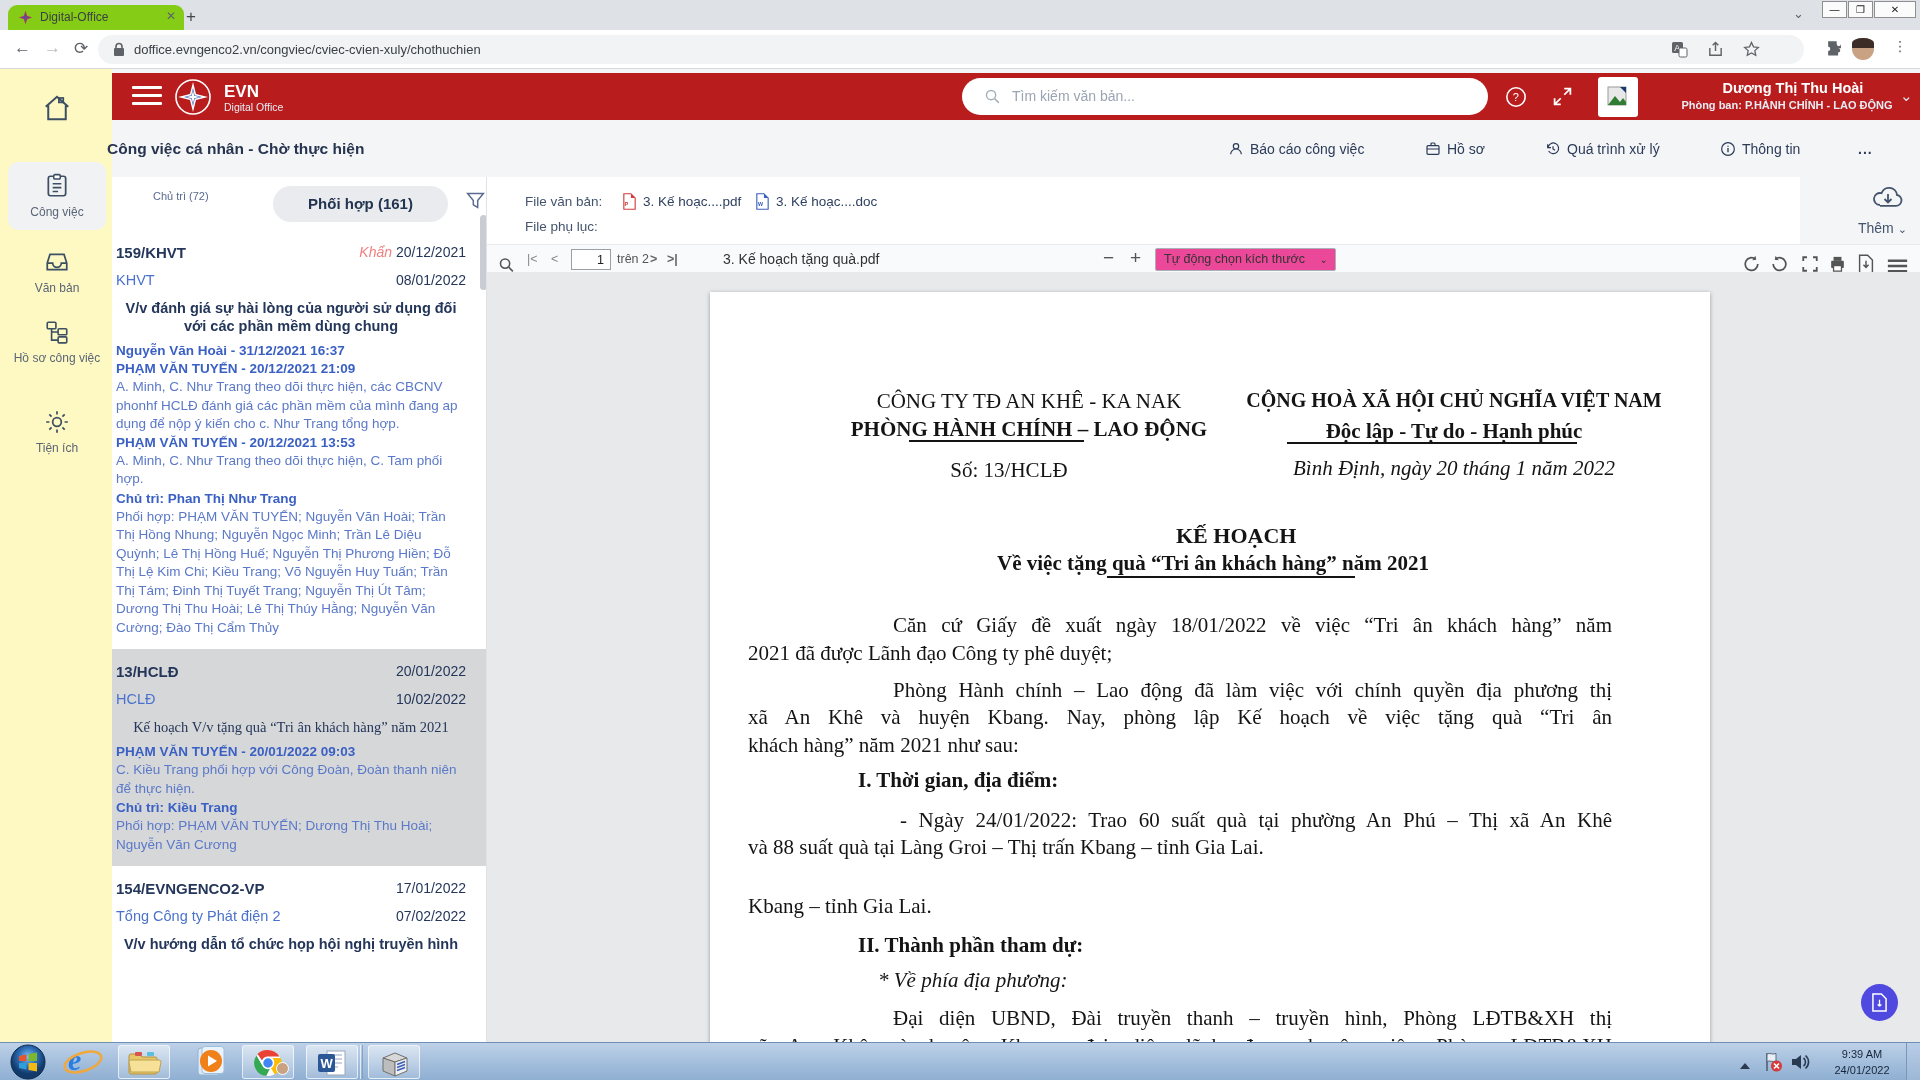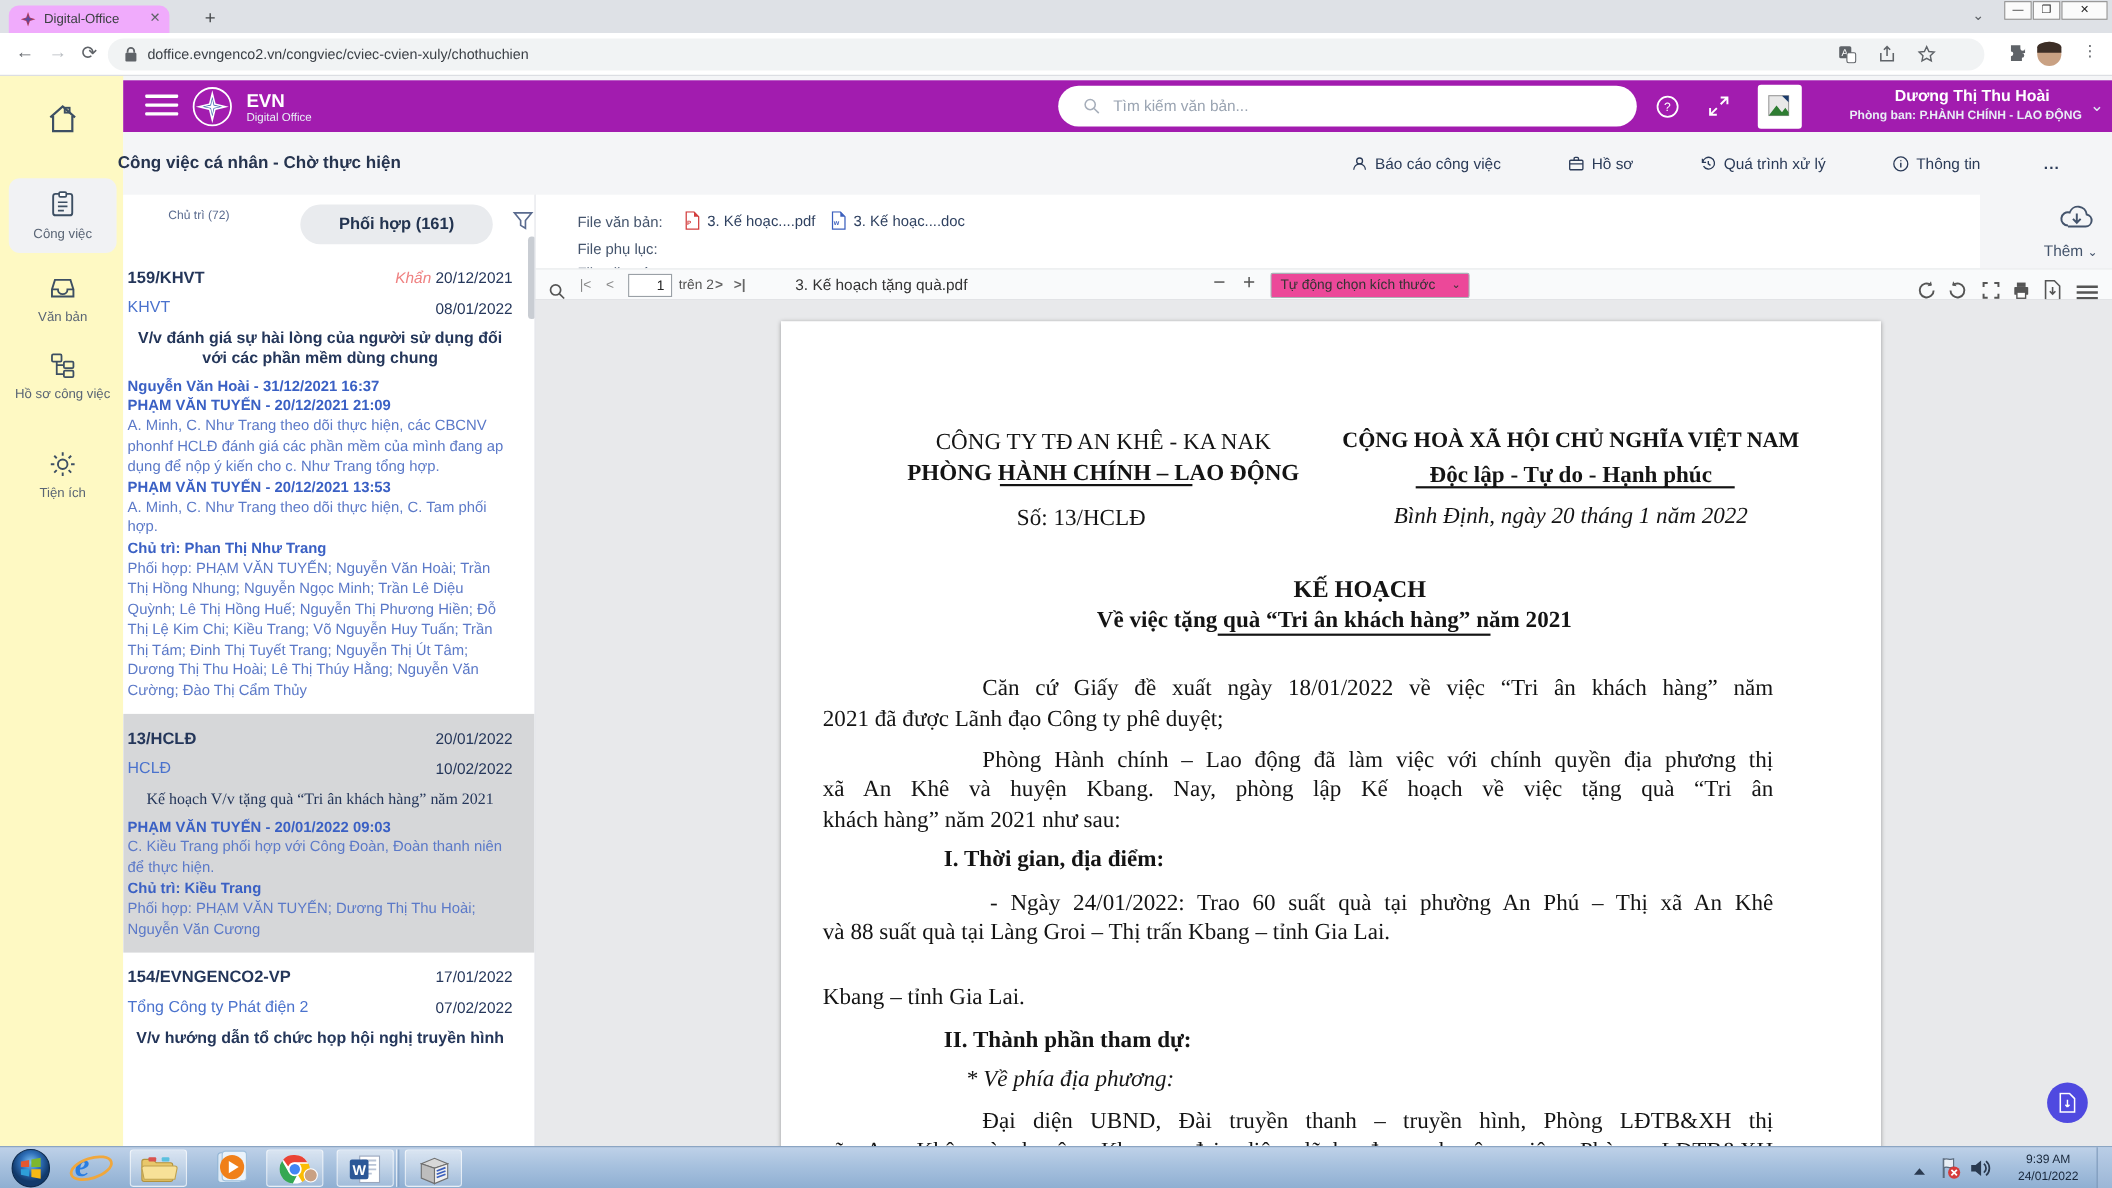--- a/index.html
+++ b/index.html
@@ -1,36 +1,36 @@
 <!DOCTYPE html>
 <html><head>
 <meta charset="utf-8">
 <style>
   * { margin:0; padding:0; box-sizing:border-box; }
   html,body { width:1920px; height:1080px; overflow:hidden; font-family:"Liberation Sans",sans-serif; }
   
   #tabbar { position:absolute; left:0; top:0; width:1920px; height:30px; background:#dee1e6; }
-  .tab { position:absolute; left:8px; top:5px; width:146px; height:25px; background:#f0abfc; border-radius:9px 9px 0 0; }
+  .tab { position:absolute; left:8px; top:5px; width:176px; height:25px; background:#84cc16; border-radius:9px 9px 0 0; }
   .tab-fav { position:absolute; left:10px; top:5px; width:15px; height:15px; }
   .tab-title { position:absolute; left:32px; top:5px; font-size:12px; color:#3c4043; }
   .tab-close { position:absolute; right:8px; top:4px; font-size:12px; color:#5f6368; }
   .newtab { position:absolute; left:181px; top:7px; width:20px; height:20px; color:#44474a; font-size:17px; text-align:center; line-height:20px; }
   .tab-chev { position:absolute; left:1793px; top:6px; color:#5f6368; font-size:13px; }
   .winbtn { position:absolute; top:1px; height:17px; background:#fbfbfb; border:1px solid #8f8f8f; color:#222; text-align:center; font-size:10px; line-height:15px; }
   #toolbar { position:absolute; left:0; top:30px; width:1920px; height:39px; background:#fff; border-bottom:1px solid #d6d9dd; }
   .navic { position:absolute; top:8px; font-size:17px; color:#5f6368; }
   .urlbar { position:absolute; left:98px; top:5px; width:1706px; height:29px; border-radius:15px; background:#f1f3f4; }
   .urltext { position:absolute; left:36px; top:7px; font-size:13px; color:#3a3f45; }
   
   #app { position:absolute; left:0; top:69px; width:1920px; height:973px; background:#f4f5f7; overflow:hidden; }
   #sidebar { position:absolute; left:0; top:0; width:112px; height:100%; background:#fef9c3; }
   .sbitem { position:absolute; left:8px; width:98px; text-align:center; color:#5a6575; font-size:12px; }
   .sbitem .lbl { display:block; margin-top:3px; line-height:14px; }
   .sbsel { background:#f1f2f4; border-radius:10px; }
-  #appheader { position:absolute; left:112px; top:4px; width:1808px; height:47px; background:#a21caf; }
+  #appheader { position:absolute; left:112px; top:4px; width:1808px; height:47px; background:#b91c1c; }
   .burger { position:absolute; left:20px; top:13px; width:30px; height:20px; }
   .burger div { height:3px; background:#fff; margin-bottom:5px; border-radius:1px; }
   .evnlogo { position:absolute; left:62px; top:5px; }
   .brand { position:absolute; left:112px; top:9px; color:#fff; font-weight:bold; font-size:17px; }
   .brandsub { position:absolute; left:112px; top:28px; color:#e8edf5; font-size:10.5px; }
   .searchpill { position:absolute; left:850px; top:5px; width:526px; height:37px; background:#fff; border-radius:19px; }
   .searchpill .ph { position:absolute; left:50px; top:10px; color:#9aa4b2; font-size:14px; }
   .hicon { position:absolute; top:13px; color:#fff; }
   .avbox { position:absolute; left:1486px; top:4px; width:40px; height:40px; background:#fff; border-radius:3px; }
   .uname { position:absolute; left:1546px; top:7px; width:270px; text-align:center; color:#fff; font-size:14.5px; font-weight:bold; }
@@ -70,21 +70,21 @@
   
   #pdftoolbar { position:absolute; left:487px; top:175px; width:1433px; height:29px; background:#f9fafb; border-top:1px solid #e8eaec; border-bottom:1px solid #bdc0c4; }
   .ptb { position:absolute; top:0; height:28px; color:#555; }
   .pginput { position:absolute; left:84px; top:4px; width:40px; height:21px; border:1px solid #9aa0a6; background:#fff; font-size:12.5px; text-align:right; padding-right:6px; line-height:20px; color:#222; }
   .ptbtxt { font-size:12.5px; line-height:28px; }
   .zsel { position:absolute; left:668px; top:3px; width:181px; height:23px; border:1px solid #aab0b6; border-radius:2px; background:#ec4899; font-size:12.5px; color:#333; line-height:21px; padding-left:8px; }
   
   #viewer { position:absolute; left:487px; top:203px; width:1433px; height:770px; background:#e8e9eb; overflow:hidden; }
   #pdfpage { position:absolute; left:223px; top:20px; width:1000px; height:1100px; background:#fff; box-shadow:0 1px 4px rgba(0,0,0,.35); }
   .dl { position:absolute; font-family:"Liberation Serif","DejaVu Serif",serif; font-size:21px; color:#141414; white-space:pre; }
-  .dl.c { text-align:center; white-space:normal; }
+  .dl.c { text-align:center; white-space:normal;margin-left:26px; }
   .dl.j { text-align:justify; text-align-last:justify; white-space:normal; }
   .dl.b { font-weight:bold; }
   .dl.i { font-style:italic; }
   .dul { position:absolute; background:#141414; height:2px; }
   .fab { position:absolute; left:1374px; top:712px; width:37px; height:37px; border-radius:50%; background:#4f49e0; }
   
   #taskbar { position:absolute; left:0; top:1042px; width:1920px; height:38px; background:linear-gradient(#bed1e8,#a7c1de 45%,#8fafd2); border-top:1px solid #6f8fb5; }
   .tbtn { position:absolute; top:2px; width:52px; height:34px; border:1px solid rgba(255,255,255,.65); border-radius:3px; background:linear-gradient(rgba(255,255,255,.45),rgba(255,255,255,.15)); }
   .tray { position:absolute; top:0; height:38px; color:#1b2a3a; }
   .clock { position:absolute; left:1826px; top:3px; width:72px; text-align:center; font-size:11px; line-height:16px; color:#17263a; }

